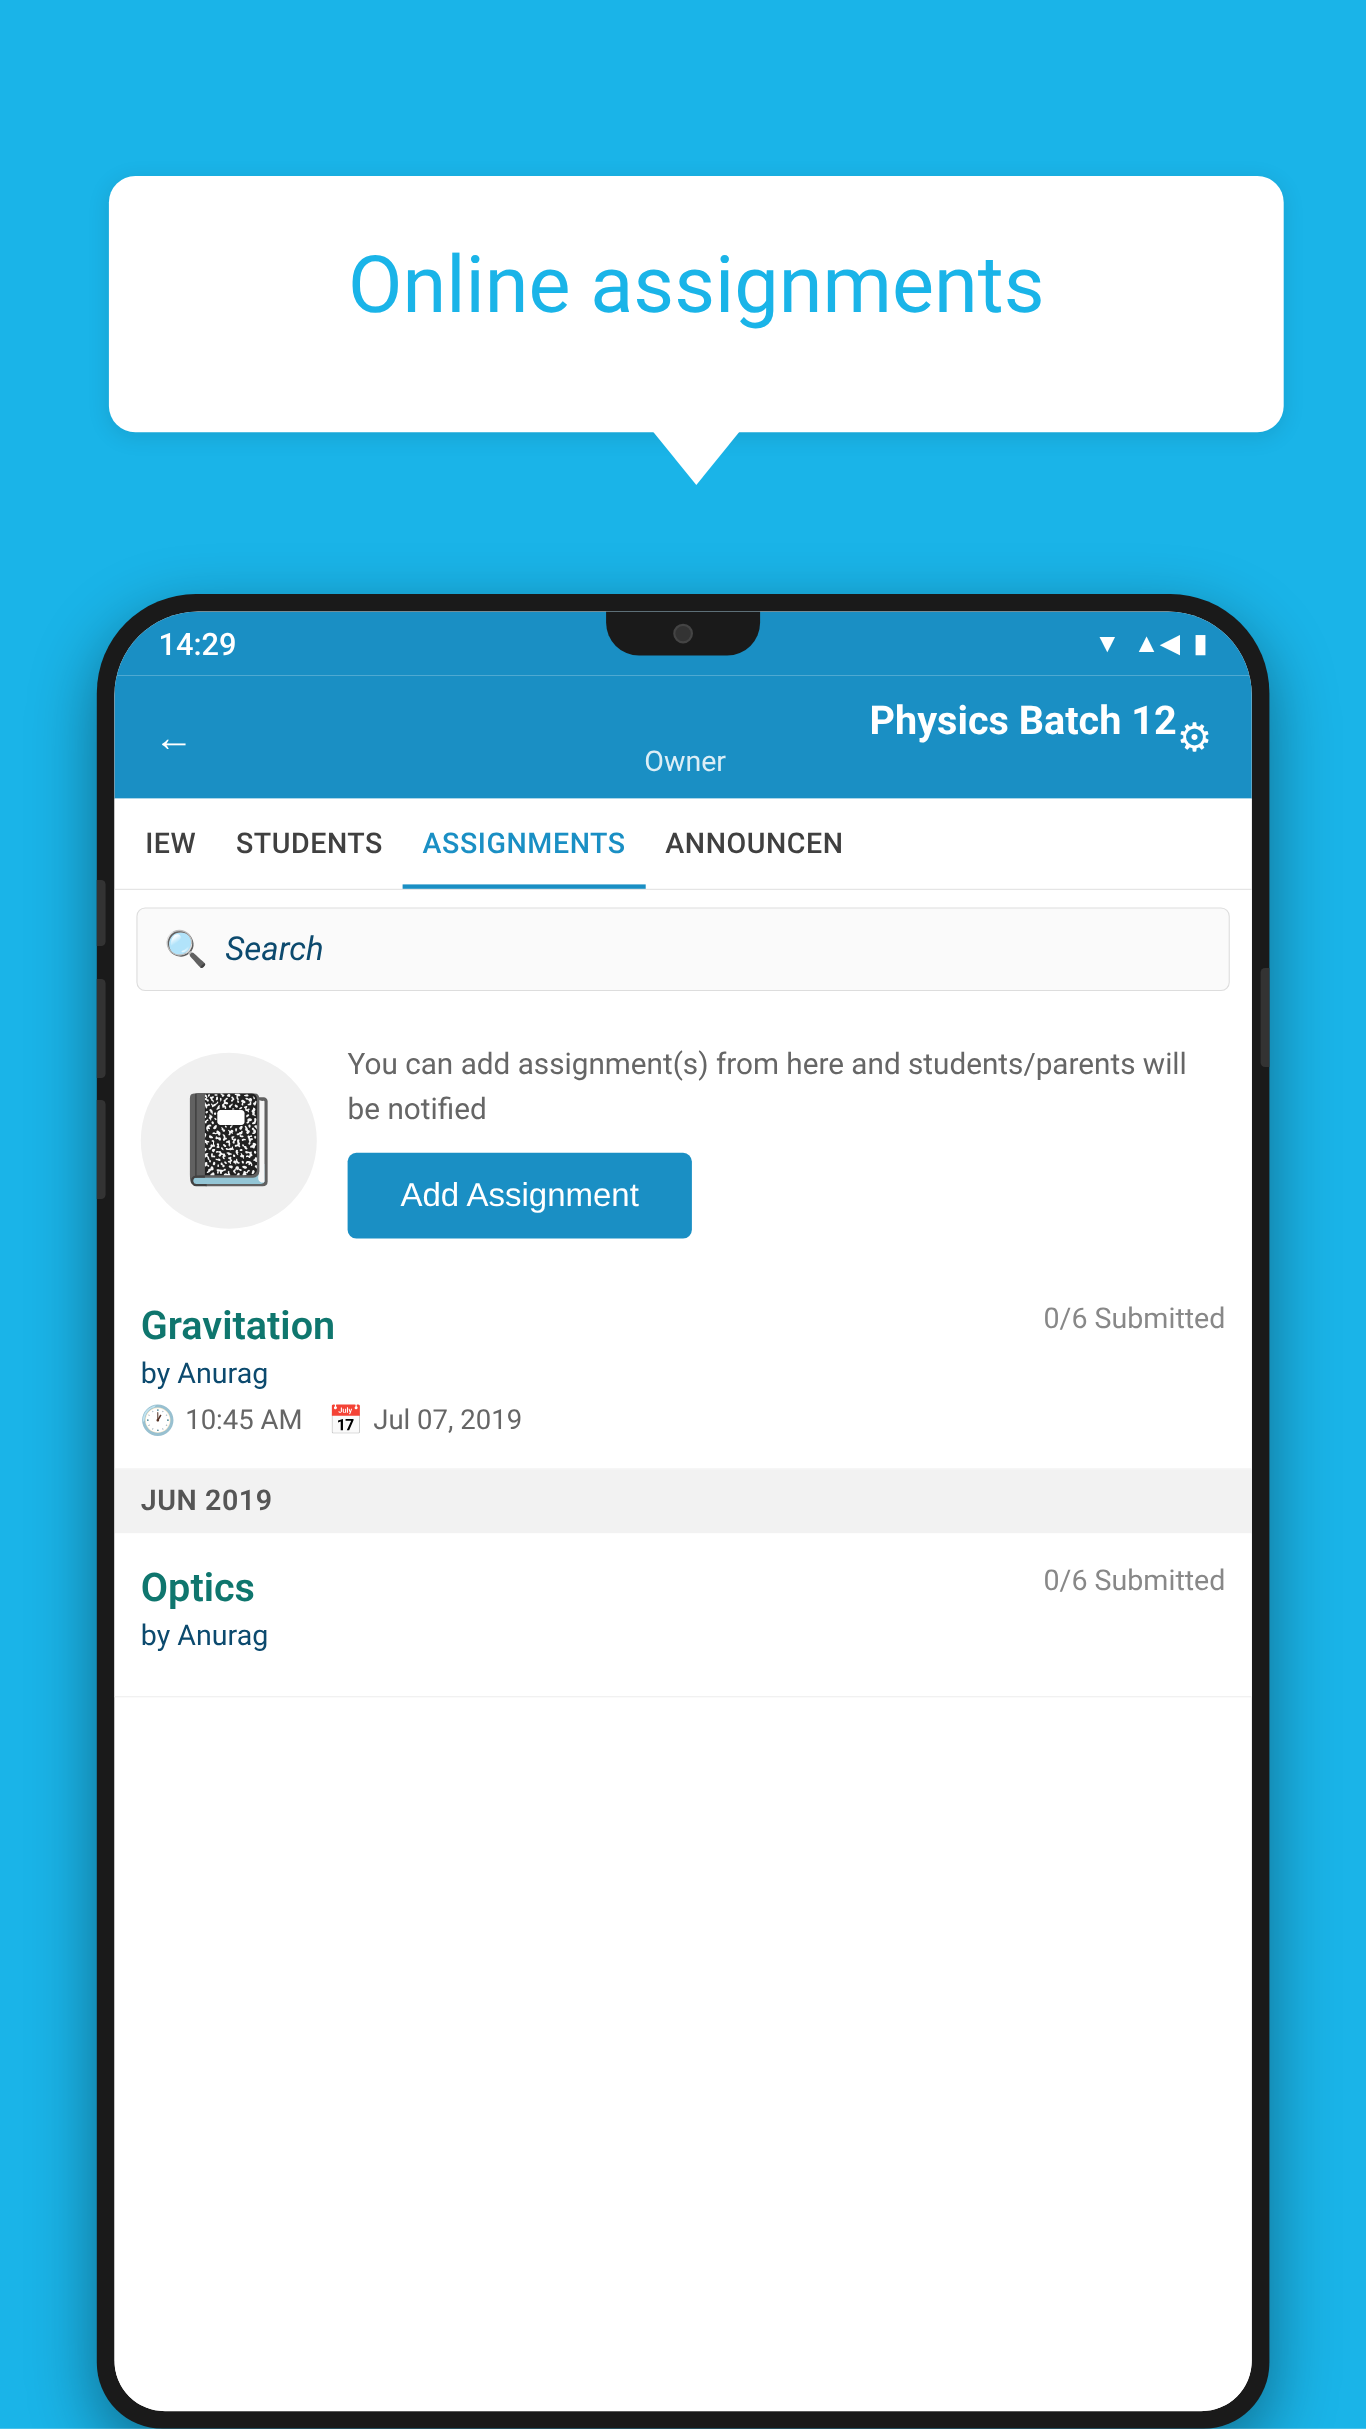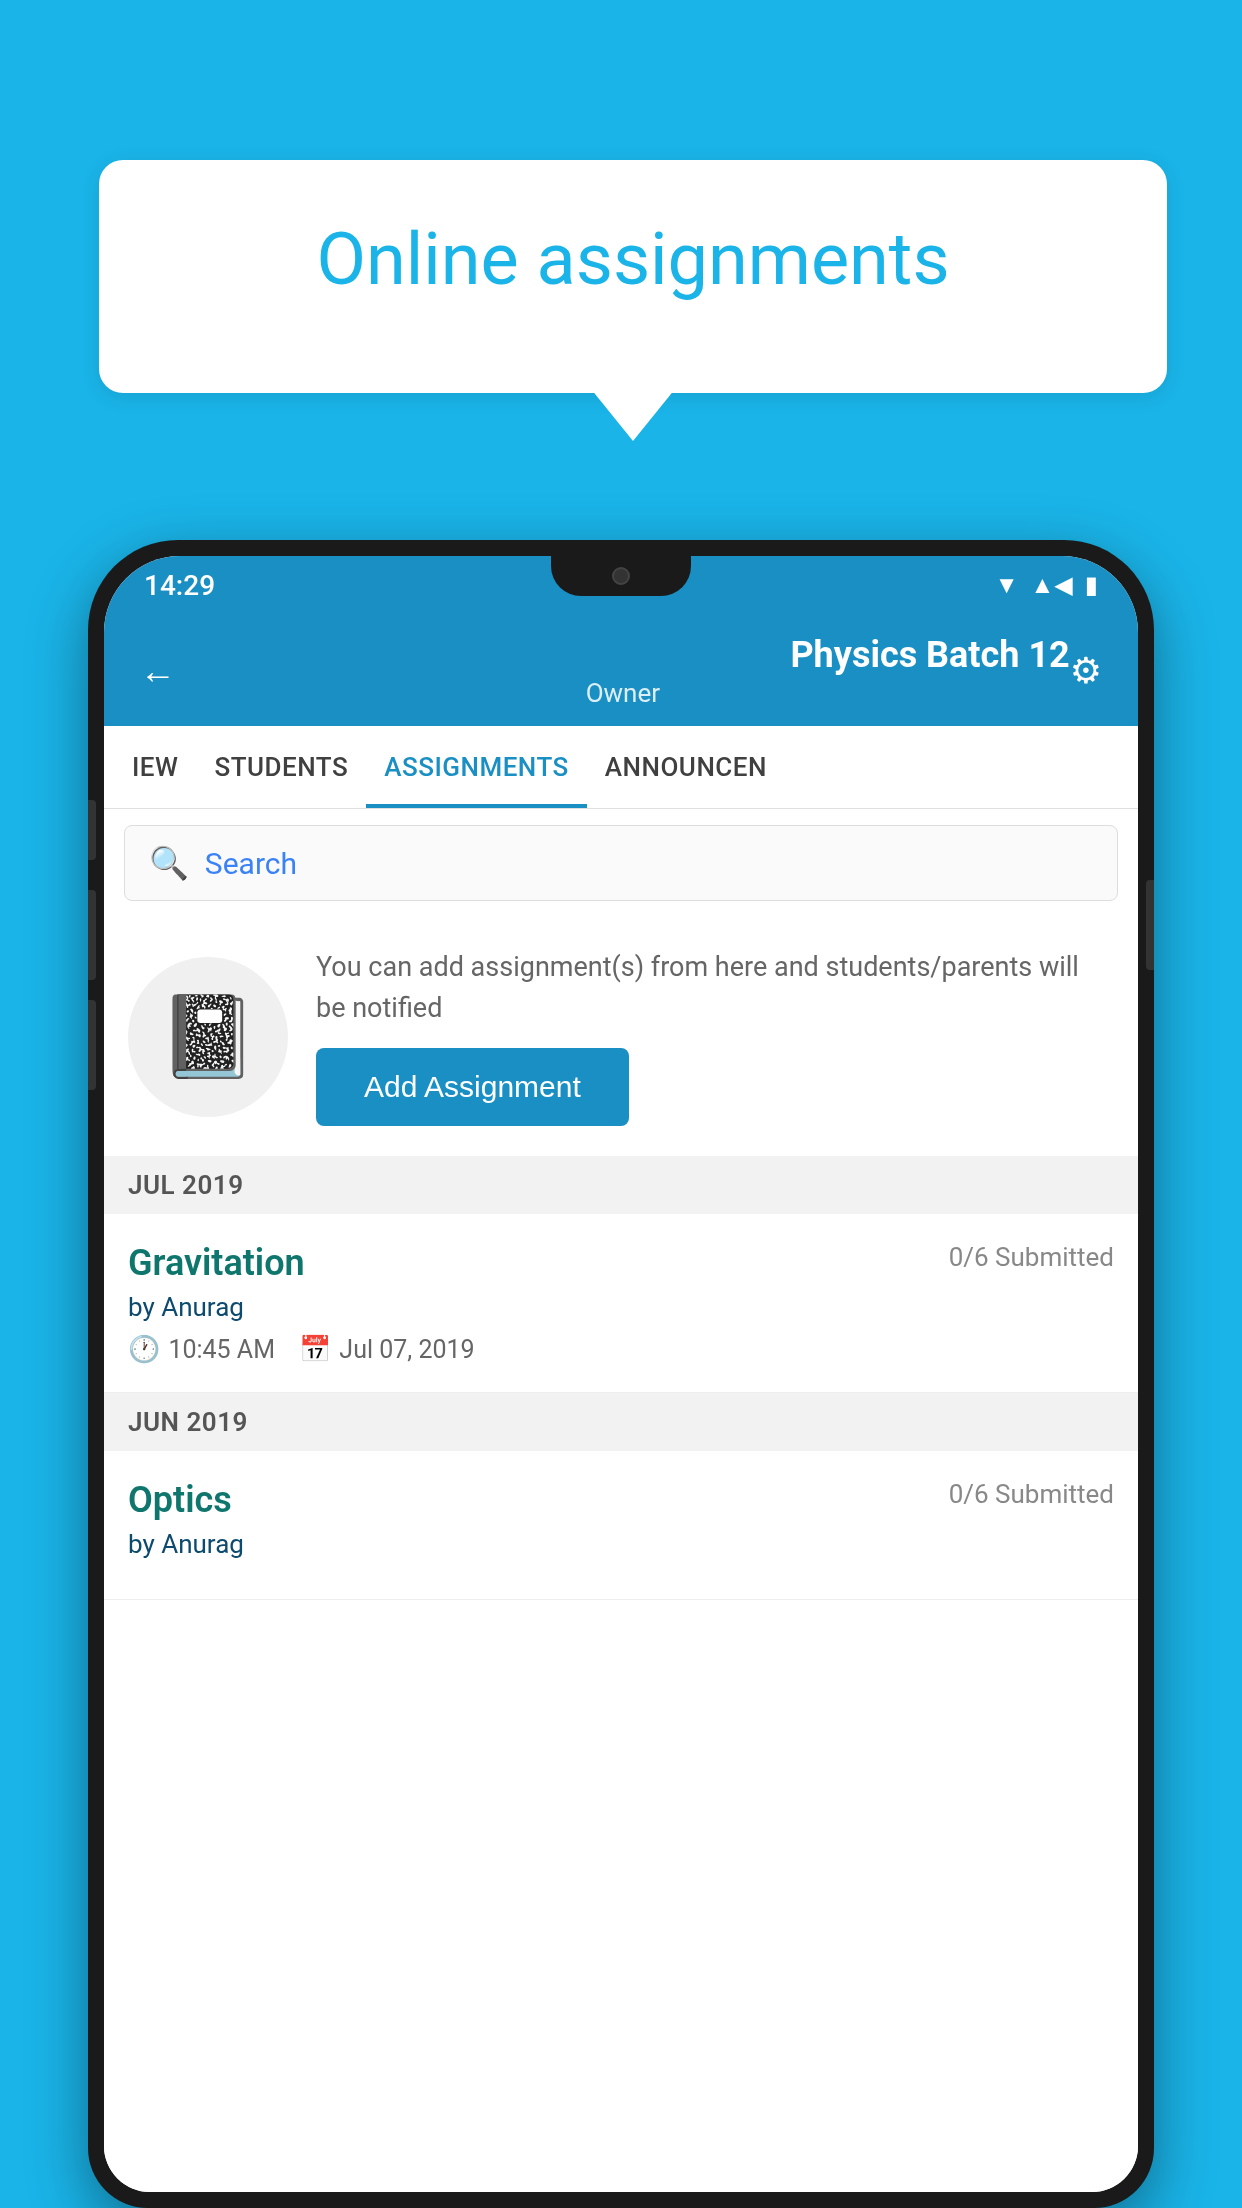--- a/index.html
+++ b/index.html
@@ -197,21 +197,22 @@
       padding: 18px 24px;
       gap: 16px;
       background: #fafafa;
     }
     .search-icon-wrap {
       color: #aaa;
       font-size: 32px;
     }
     .search-text {
       font-size: 30px;
-      color: #3b82f6;
+      color: #0c4a6e;
+      font-style: italic;
     }
 
     
     .add-assignment-section {
       display: flex;
       align-items: center;
       padding: 30px 24px;
       gap: 28px;
       background: white;
     }
@@ -421,21 +422,20 @@
       <div class="add-assignment-section">
         <div class="assignment-icon-circle">
           <span class="assignment-icon-inner">📓</span>
         </div>
         <div class="add-assignment-right">
           <div class="add-assignment-desc">You can add assignment(s) from here and students/parents will be notified</div>
           <button class="add-assignment-btn">Add Assignment</button>
         </div>
       </div>
 
-      <div class="section-header">JUL 2019</div>
       <div class="assignment-item">
         <div class="assignment-item-header">
           <span class="assignment-name">Gravitation</span>
           <span class="assignment-submitted">0/6 Submitted</span>
         </div>
         <div class="assignment-author">by Anurag</div>
         <div class="assignment-meta">
           <div class="meta-item">
             <span class="meta-icon">🕐</span>
             <span>10:45 AM</span>

